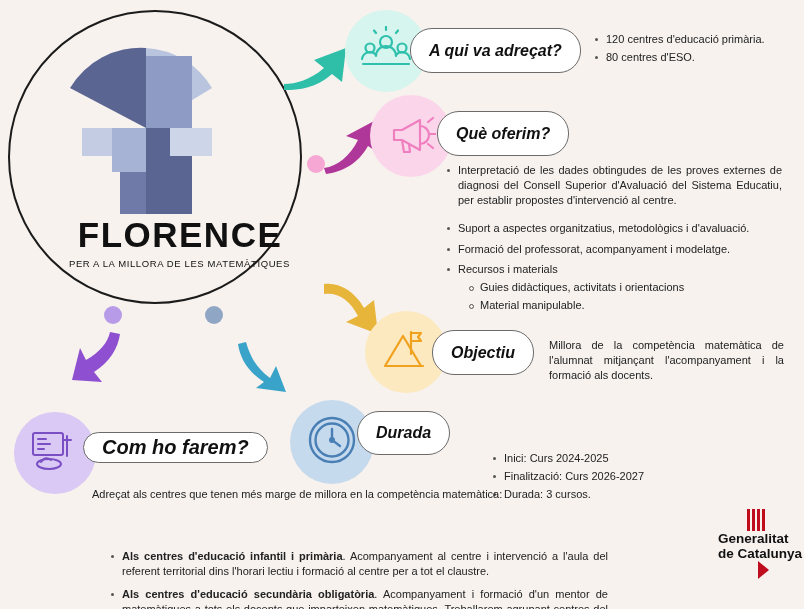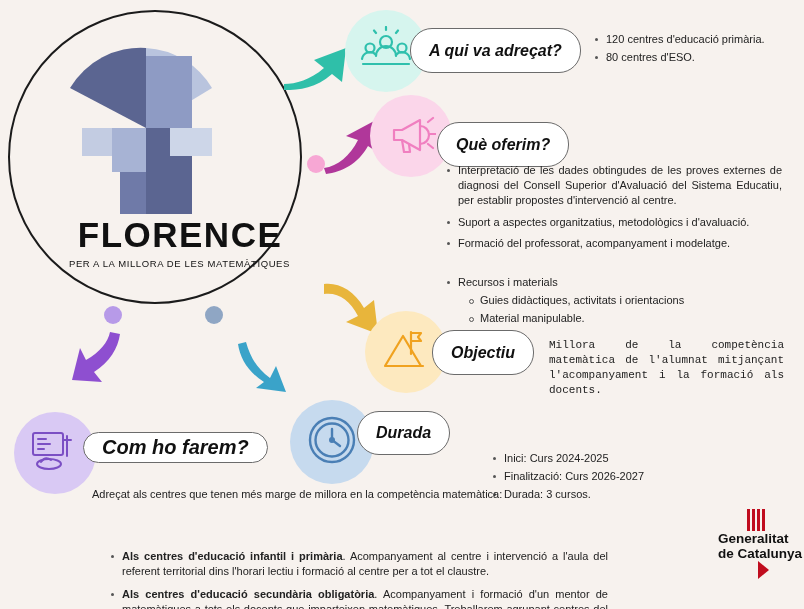--- a/index.html
+++ b/index.html
@@ -219,49 +219,49 @@
   <div class="abs badge" style="left:370px; top:95px; width:82px; height:82px; background:#fbd6ea;">
     <span>
       <svg width="50" height="44" viewBox="0 0 50 44" fill="none" stroke="#f07fc0" stroke-width="2.2" stroke-linecap="round" stroke-linejoin="round">
         <path d="M8 18 L8 28 L16 28 L34 38 L34 8 L16 18 Z"></path>
         <path d="M34 14 a8 8 0 0 1 0 18"></path>
         <path d="M16 28 L18 40 L24 40 L23 32"></path>
         <path d="M42 10 l5 -4 M44 22 h6 M42 32 l5 4"></path>
       </svg>
     </span>
   </div>
-  <div class="abs pill" style="left:437px; top:122px; height:45px; font-size:16px;">
+  <div class="abs pill" style="left:437px; top:111px; height:45px; font-size:16px;">
     <span>Què oferim?</span>
   </div>
   <div class="abs txt just" style="left:444px; top:163px; width:338px;">
     <ul class="bul">
       <li>Interpretació de les dades obtingudes de les proves externes de diagnosi del Consell Superior d'Avaluació del Sistema Educatiu, per establir propostes d'intervenció al centre.</li>
-      <li style="margin-top:7px;">Suport a aspectes organitzatius, metodològics i d'avaluació.</li>
+      <li style="margin-top:13px;">Suport a aspectes organitzatius, metodològics i d'avaluació.</li>
       <li style="margin-top:7px;">Formació del professorat, acompanyament i modelatge.</li>
-      <li style="margin-top:24px;">Recursos i materials</li>
+      <li style="margin-top:5px;">Recursos i materials</li>
     </ul>
     <ul class="bul sub" style="margin-left:22px; margin-top:2px;">
       <li>Guies didàctiques, activitats i orientacions</li>
       <li>Material manipulable.</li>
     </ul>
   </div>
 
   <div class="abs badge" style="left:365px; top:311px; width:82px; height:82px; background:#fde9bf;">
     <span>
       <svg width="50" height="44" viewBox="0 0 50 44" fill="none" stroke="#f0a21f" stroke-width="2.2" stroke-linecap="round" stroke-linejoin="round">
         <path d="M4 38 L22 8 L40 38 Z"></path>
         <path d="M30 4 v22 M30 5 h10 l-3 4 3 4 h-10"></path>
         <path d="M14 38 h28"></path>
       </svg>
     </span>
   </div>
   <div class="abs pill" style="left:432px; top:330px; height:45px; font-size:16px;">
     <span>Objectiu</span>
   </div>
-  <div class="abs txt just" style="left:549px; top:338px; width:235px;font-family:Liberation Mono, monospace;">Millora de la competència matemàtica de l'alumnat mitjançant l'acompanyament i la formació als docents.</div>
+  <div class="abs txt just" style="left:549px; top:338px; width:235px;">Millora de la competència matemàtica de l'alumnat mitjançant l'acompanyament i la formació als docents.</div>
 
   <div class="abs badge" style="left:290px; top:400px; width:84px; height:84px; background:#c6daee;">
     <span>
       <svg width="56" height="56" viewBox="0 0 56 56" fill="none" stroke="#4a7fb5" stroke-width="2.4" stroke-linecap="round">
         <circle cx="28" cy="28" r="22"></circle>
         <circle cx="28" cy="28" r="16.5"></circle>
         <path d="M28 17 v11 l8 6"></path>
         <circle cx="28" cy="28" r="1.8" fill="#4a7fb5"></circle>
       </svg>
     </span>

